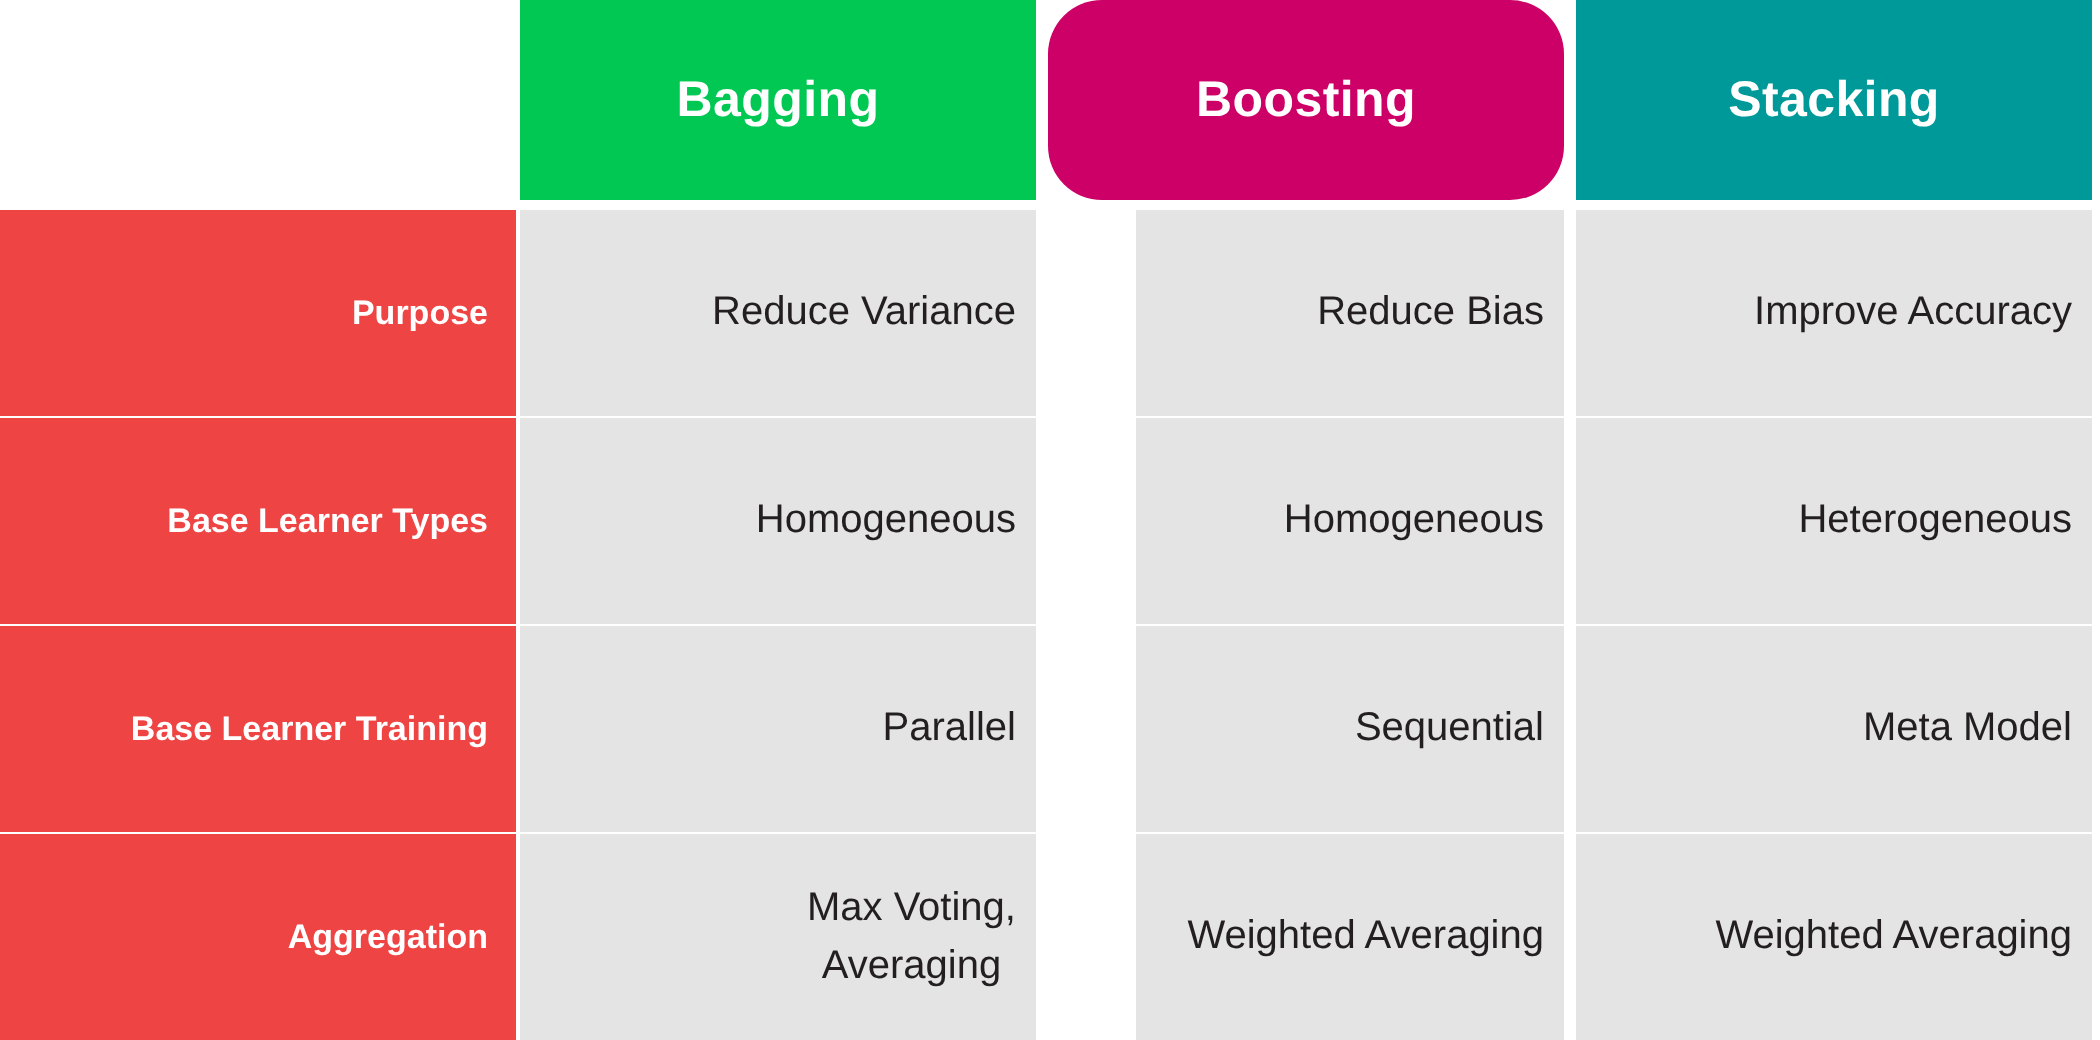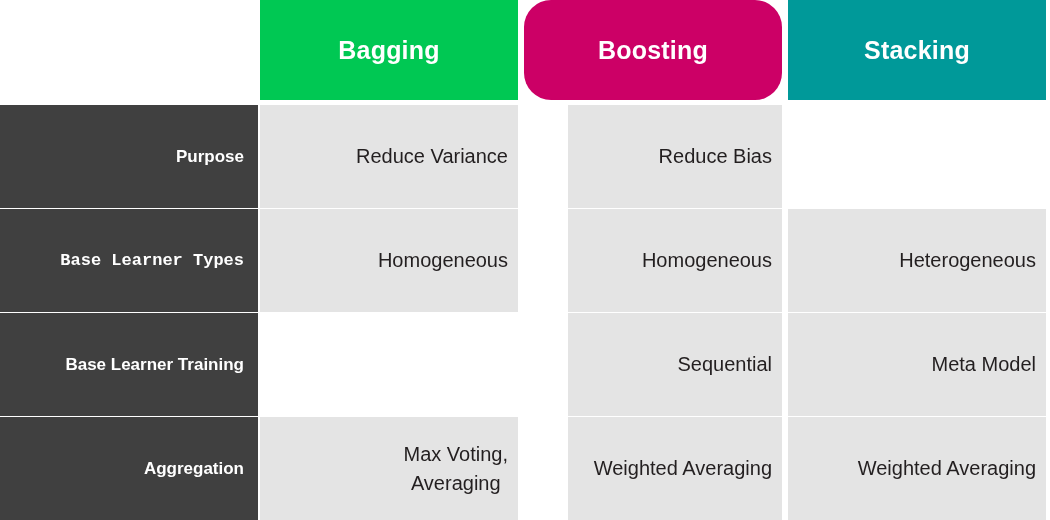--- a/index.html
+++ b/index.html
@@ -40,33 +40,33 @@
     letter-spacing: 0.2px;
     grid-row: 1;
   }
   .header-cell.col-1 { grid-column: 3; }
   .header-cell.col-2 { grid-column: 5; }
   .header-cell.col-3 { grid-column: 7; }
 
   
   .row-label {
     grid-column: 1;
-    background: #404040;
+    background: #ef4444;
     color: #ffffff;
     font-size: 17px;
     font-weight: bold;
     display: flex;
     align-items: center;
     justify-content: flex-end;
     padding-right: 14px;
     box-sizing: border-box;
     text-align: right;
   }
   .row-label.r1 { grid-row: 3; }
-  .row-label.r2 { grid-row: 5; font-family: Liberation Mono, monospace; }
+  .row-label.r2 { grid-row: 5; }
   .row-label.r3 { grid-row: 7; }
   .row-label.r4 { grid-row: 9; }
 
   
   .data-cell {
     background: #e4e4e4;
     color: #231f20;
     font-size: 20px;
     display: flex;
     align-items: center;
@@ -105,36 +105,42 @@
 
   <div class="row-label r1">
     <span>Purpose</span>
   </div>
   <div class="data-cell c1 r1">
     <span>Reduce Variance</span>
   </div>
   <div class="data-cell c2 r1">
     <span>Reduce Bias</span>
   </div>
+  <div class="data-cell c3 r1">
+    <span>Improve Accuracy</span>
+  </div>
 
   <div class="row-label r2">
     <span>Base Learner Types</span>
   </div>
   <div class="data-cell c1 r2">
     <span>Homogeneous</span>
   </div>
   <div class="data-cell c2 r2">
     <span>Homogeneous</span>
   </div>
   <div class="data-cell c3 r2">
     <span>Heterogeneous</span>
   </div>
 
   <div class="row-label r3">
     <span>Base Learner Training</span>
+  </div>
+  <div class="data-cell c1 r3">
+    <span>Parallel</span>
   </div>
   <div class="data-cell c3 r3">
     <span>Meta Model</span>
   </div>
   <div class="data-cell c2 r3">
     <span>Sequential</span>
   </div>
 
   <div class="row-label r4">
     <span>Aggregation</span>

